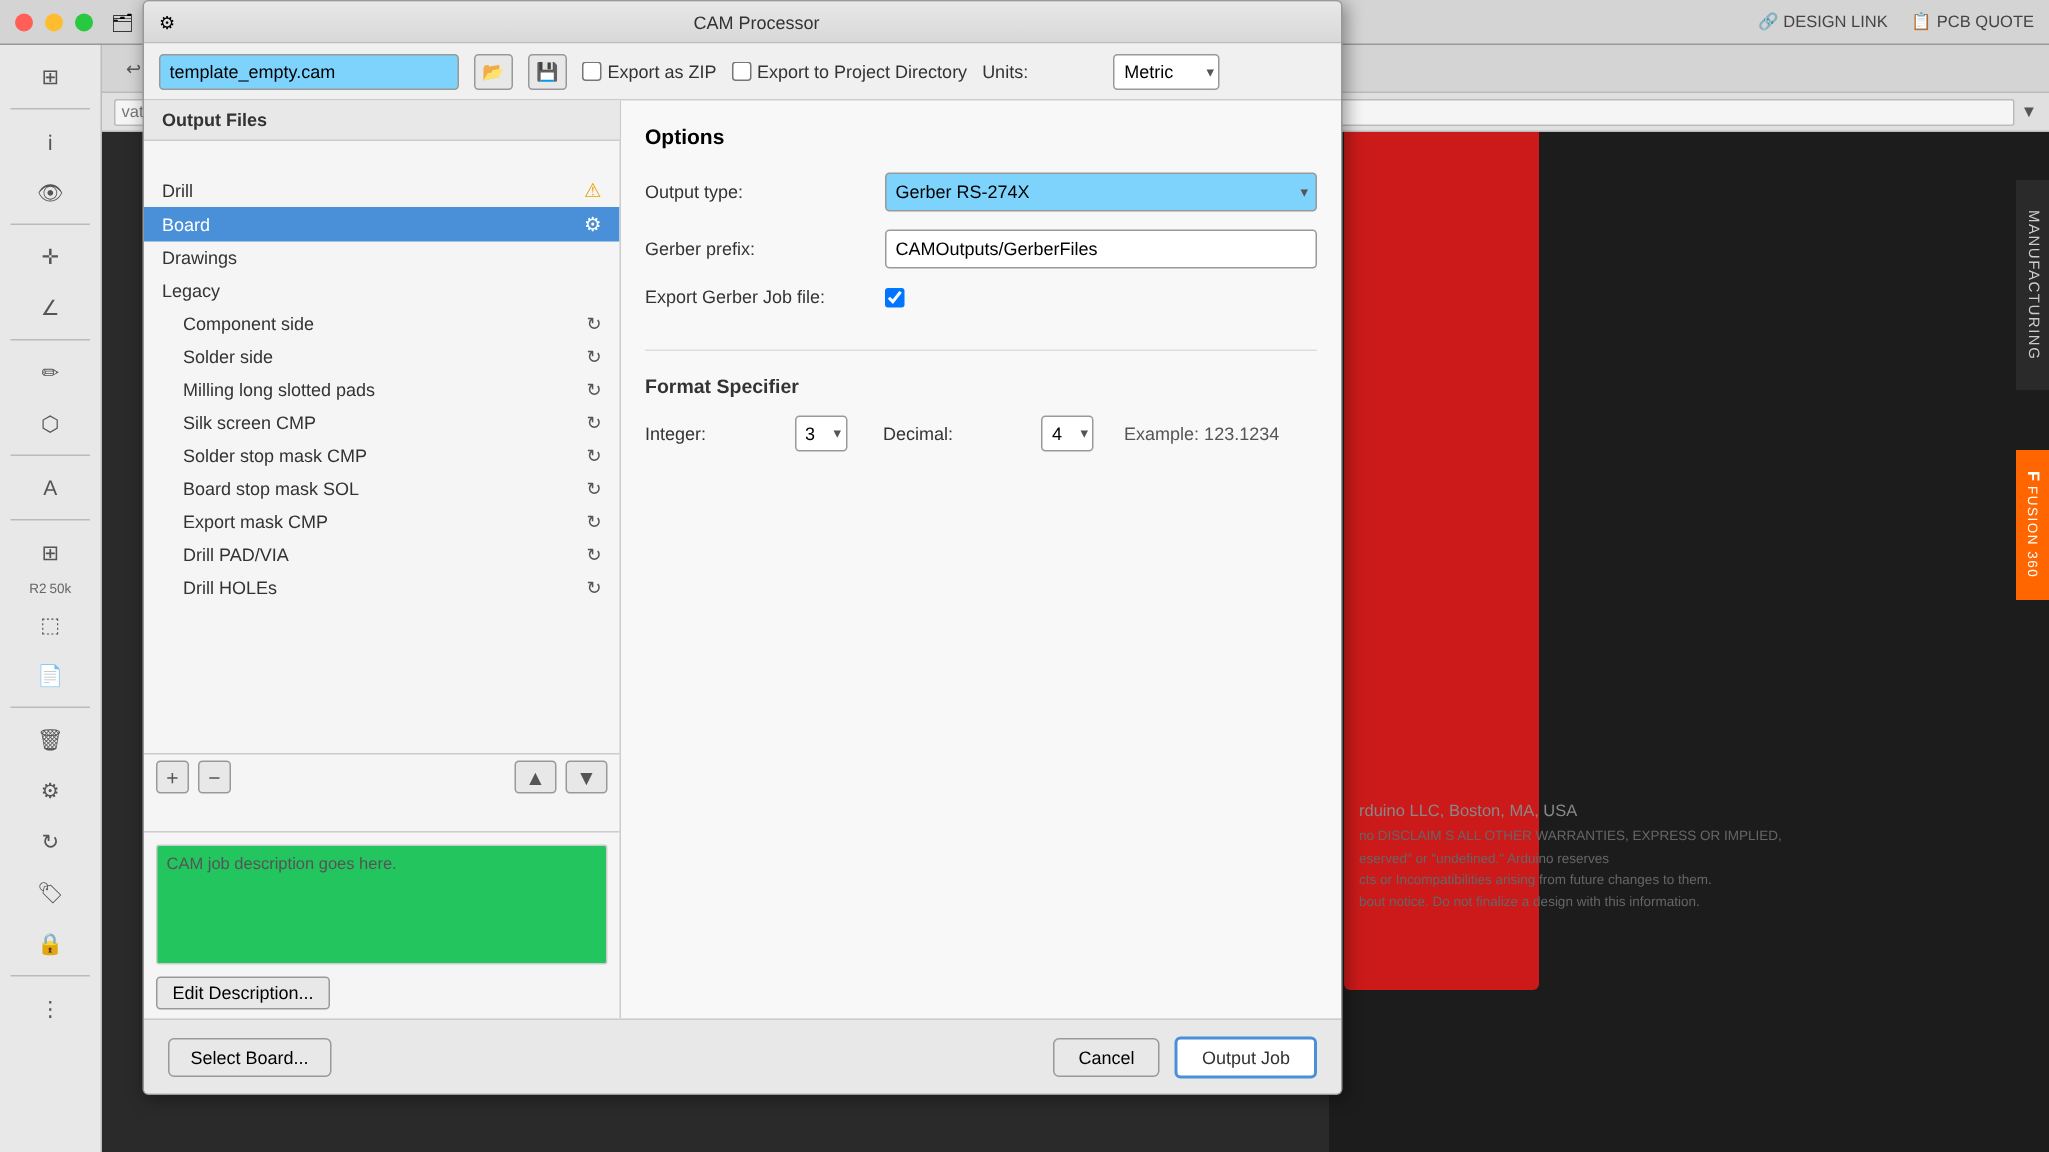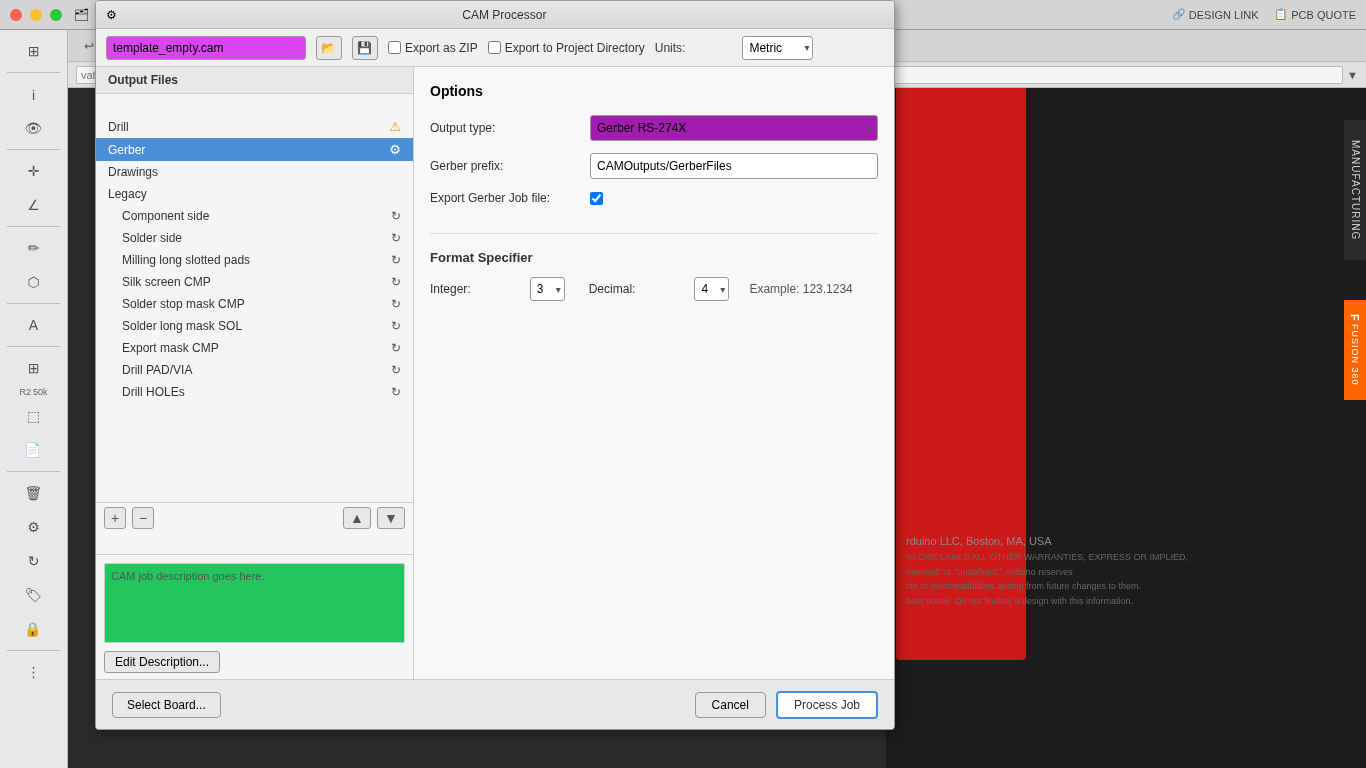--- a/index.html
+++ b/index.html
@@ -191,21 +191,21 @@
       gap: 10px;
       flex-shrink: 0;
     }
     .filename-input {
       width: 200px;
       height: 24px;
       border: 1px solid #999;
       border-radius: 3px;
       padding: 0 6px;
       font-size: 12px;
-      background: #d946ef;
+      background: #7dd3fc;
     }
     .toolbar-icon-btn {
       width: 26px; height: 24px;
       border: 1px solid #999;
       border-radius: 3px;
       background: #e8e8e8;
       cursor: pointer;
       display: flex; align-items: center; justify-content: center;
       font-size: 12px;
     }
@@ -348,21 +348,21 @@
     .select-wrapper {
       flex: 1;
       position: relative;
       display: flex; align-items: center;
     }
     .select-wrapper select {
       width: 100%;
       height: 26px;
       border: 1px solid #999;
       border-radius: 3px;
-      background: #a21caf;
+      background: #7dd3fc;
       padding: 0 24px 0 6px;
       font-size: 12px;
       appearance: none;
       -webkit-appearance: none;
       cursor: pointer;
     }
     .select-arrow {
       position: absolute; right: 6px;
       pointer-events: none;
       font-size: 10px; color: #555;
@@ -575,21 +575,21 @@
       <div class="output-files-header">Output Files</div>
 
       <div class="file-tree">
 
         <div class="tree-item">
           <span>Drill</span>
           <span class="warn-icon">⚠</span>
         </div>
 
         <div class="tree-item selected">
-          <span>Gerber</span>
+          <span>Board</span>
           <span class="gear-icon-sm">⚙</span>
         </div>
 
         <div class="tree-item">
           <span>Drawings</span>
         </div>
 
         <div class="tree-item">
           <span>Legacy</span>
         </div>
@@ -608,21 +608,21 @@
         </div>
         <div class="tree-item tree-child">
           <span>Silk screen CMP</span>
           <span class="refresh-icon">↻</span>
         </div>
         <div class="tree-item tree-child">
           <span>Solder stop mask CMP</span>
           <span class="refresh-icon">↻</span>
         </div>
         <div class="tree-item tree-child">
-          <span>Solder long mask SOL</span>
+          <span>Board stop mask SOL</span>
           <span class="refresh-icon">↻</span>
         </div>
         <div class="tree-item tree-child">
           <span>Export mask CMP</span>
           <span class="refresh-icon">↻</span>
         </div>
         <div class="tree-item tree-child">
           <span>Drill PAD/VIA</span>
           <span class="refresh-icon">↻</span>
         </div>
@@ -699,15 +699,15 @@
 
         <span class="example-text">Example: 123.1234</span>
       </div>
     </div>
   </div>
 
   <div class="dialog-footer">
     <button class="select-board-btn">Select Board...</button>
     <div class="footer-spacer"></div>
     <button class="cancel-btn">Cancel</button>
-    <button class="process-btn">Process Job</button>
+    <button class="process-btn">Output Job</button>
   </div>
 </div>
 
 </body></html>

